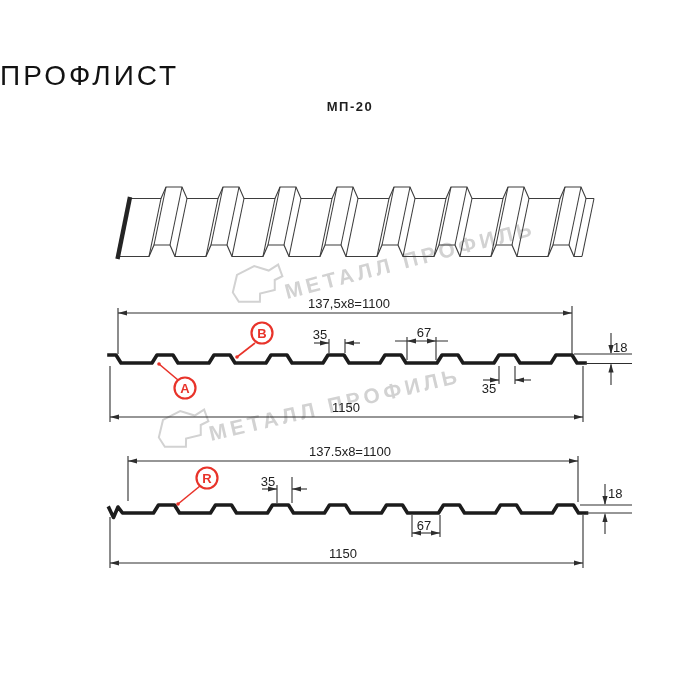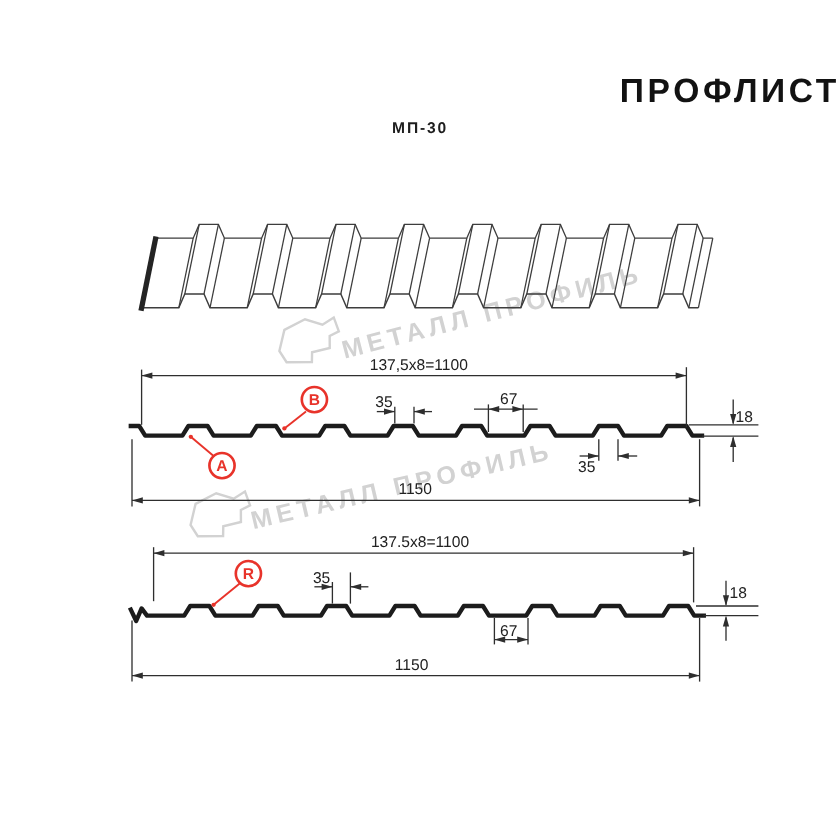--- a/index.html
+++ b/index.html
@@ -1,35 +1,35 @@
 <!DOCTYPE html>
 <html><head>
 <meta charset="utf-8">
 <style>
   html,body{margin:0;padding:0;background:#ffffff;}
   #page{position:relative;width:700px;height:700px;background:#fff;overflow:hidden;
         font-family:"Liberation Sans","DejaVu Sans",sans-serif;}
-  .title{position:absolute;top:60px;left:0;right:0;text-align:right;
-         font-size:28px;font-weight:bold;letter-spacing:3px;color:#121212;}
+  .title{position:absolute;top:60px;left:0;right:0;text-align:left;
+         font-size:28px;font-weight:normal;letter-spacing:3px;color:#121212;}
   .subtitle{position:absolute;top:99px;left:0;right:0;text-align:center;
          font-size:13px;font-weight:bold;letter-spacing:1.5px;color:#1e1e1e;}
   .footer{position:absolute;top:614px;left:0;right:0;text-align:center;
          font-size:15px;font-weight:bold;letter-spacing:1.6px;color:#2b2b2b;}
   svg{position:absolute;top:0;left:0;}
   text.dim{font-family:"Liberation Sans","DejaVu Sans",sans-serif;font-size:13px;fill:#222;}
   text.callout{font-family:"Liberation Sans","DejaVu Sans",sans-serif;font-size:13px;font-weight:bold;}
   text.wm{font-family:"Liberation Sans","DejaVu Sans",sans-serif;font-size:21px;font-weight:bold;letter-spacing:4px;}
 </style>
 </head>
 <body>
 
 <div id="page">
 
   <div class="title">ПРОФЛИСТ</div>
-  <div class="subtitle">МП-30</div>
+  <div class="subtitle">МП-20</div>
 
   <svg id="cv" width="700" height="700" viewBox="0 0 700 700">
 
     <g id="wm-group">
       <path id="logo1" d="M4,27 L10,10 L28,3 L42,9 L52,4 L55,16 L47,19 L46,29 L31,31 L30,39 L9,37 Z" transform="translate(226,266) rotate(-6)" fill="none" stroke-width="2" stroke="#d2d2d2"></path>
       <path id="logo2" d="M4,27 L10,10 L28,3 L42,9 L52,4 L55,16 L47,19 L46,29 L31,31 L30,39 L9,37 Z" transform="translate(152,411) rotate(-6)" fill="none" stroke-width="2" stroke="#d2d2d2"></path>
       <text class="wm" id="wm1" transform="translate(287,299) rotate(-14.5)" fill="#d2d2d2">МЕТАЛЛ ПРОФИЛЬ</text>
       <text class="wm" id="wm2" transform="translate(211,441) rotate(-13.2)" fill="#d2d2d2">МЕТАЛЛ ПРОФИЛЬ</text>
     </g>
 

